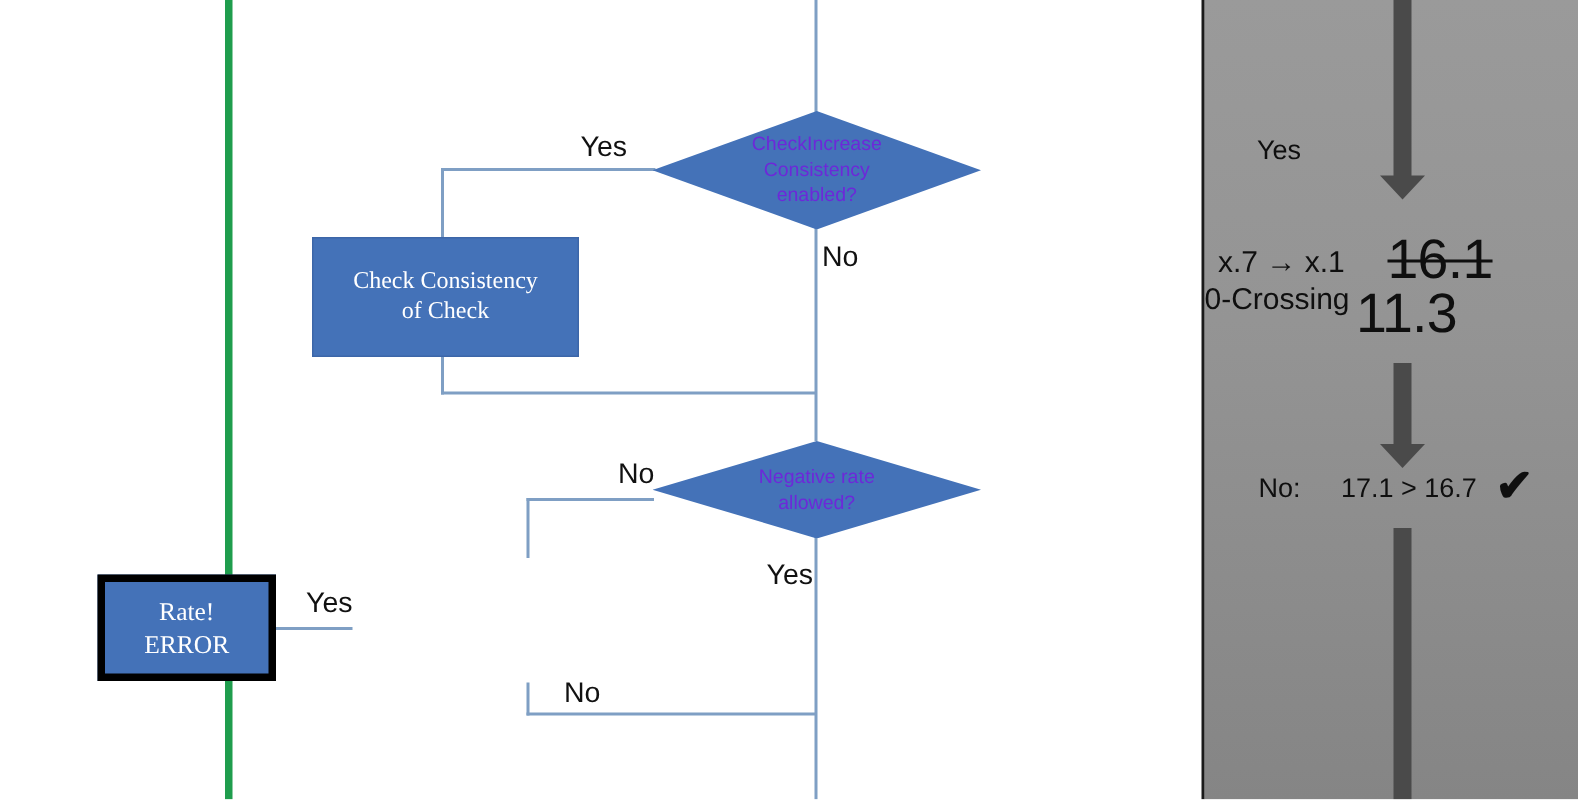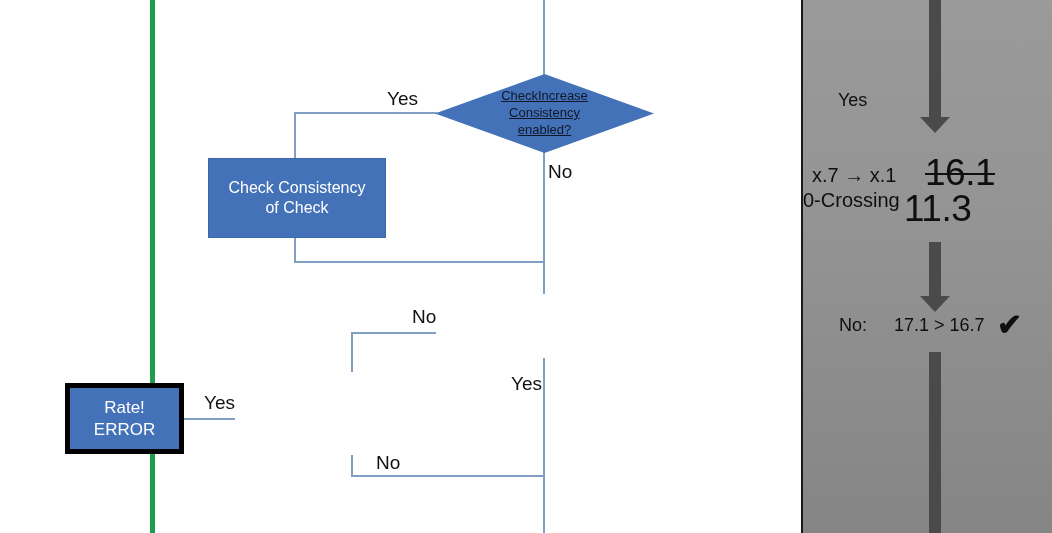--- a/index.html
+++ b/index.html
@@ -44,20 +44,21 @@
   .proc-box {
     position: absolute;
     background: #4472b8;
     color: #ffffff;
     display: flex;
     align-items: center;
     justify-content: center;
     text-align: center;
     line-height: 1.28;
     z-index: 4;
+    font-family: Liberation Serif, serif;
   }
   .proc-box.plain { border: 1px solid #3c66a8; }
   .proc-box.error {
     border: 5px solid #000000;
     z-index: 6;
   }
 
   
   .diamond {
     position: absolute;
@@ -69,26 +70,25 @@
     background: #4472b8;
     clip-path: polygon(50% 0%, 100% 50%, 50% 100%, 0% 50%);
   }
   .diamond .dlabel {
     position: absolute;
     inset: 0;
     display: flex;
     align-items: center;
     justify-content: center;
     text-align: center;
-    color: #0f172a;
+    color: #6d28d9;
     line-height: 1.3;
     font-size: 13px;
     padding: 0 14px;
     box-sizing: border-box;
-    text-decoration: underline;
   }
 
   
   .branch-label {
     position: absolute;
     color: #111111;
     font-size: 19px;
     white-space: nowrap;
     z-index: 5;
   }
@@ -169,20 +169,29 @@
     </div>
   </div>
 
   <div class="proc-box plain" style="left:208px; top:158px; width:176px; height:78px; font-size:16px;">
     <span>
       <span>Check Consistency</span><br>
       <span>of Check</span>
     </span>
   </div>
 
+  <div class="diamond" style="left:435px; top:294px; width:219px; height:65px;">
+    <div class="shape"></div>
+    <div class="dlabel">
+      <span>
+        <span>Negative rate</span><br>
+        <span>allowed?</span>
+      </span>
+    </div>
+  </div>
 
 
   <div class="proc-box error" style="left:65px; top:383px; width:109px; height:61px; font-size:17px;">
     <span>
       <span>Rate!</span><br>
       <span>ERROR</span>
     </span>
   </div>
 
   <div class="branch-label" style="left:387px; top:88px;">Yes</div>

